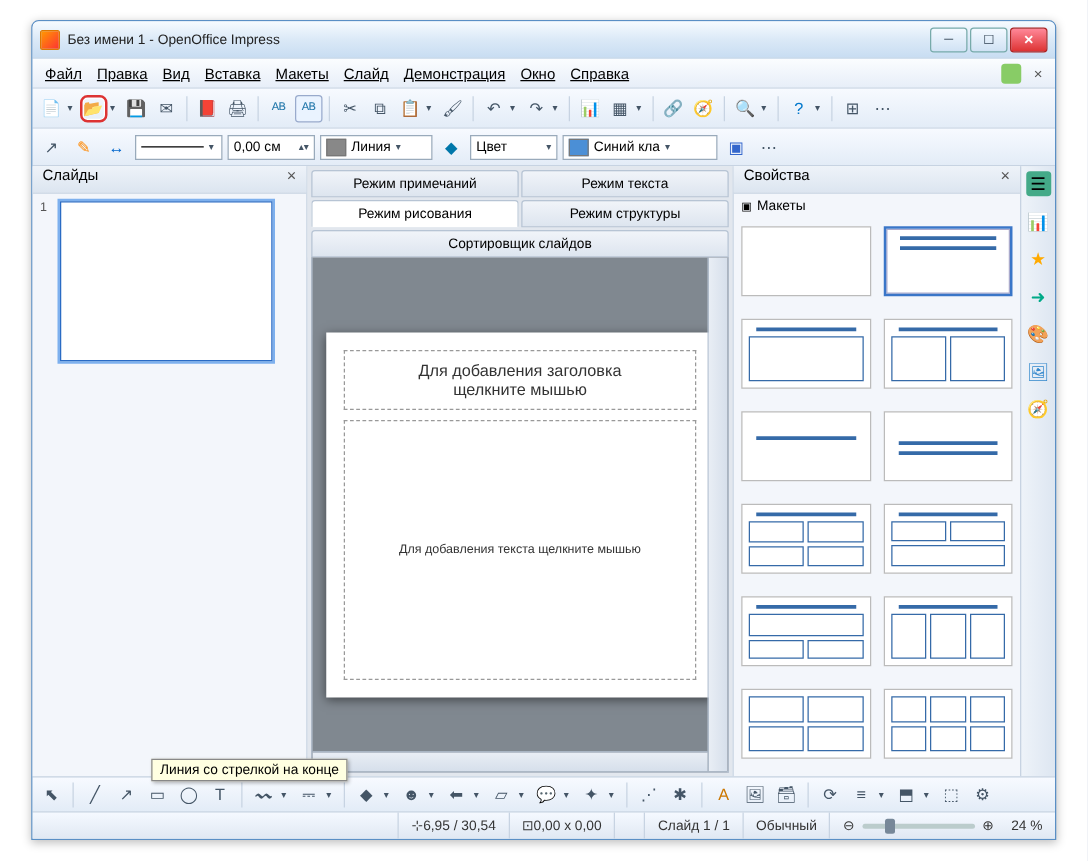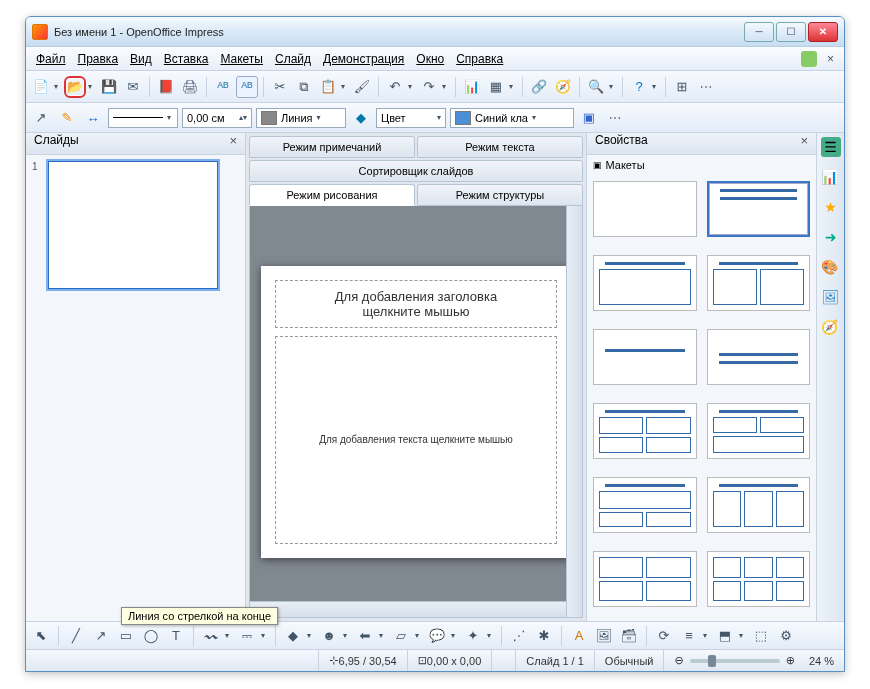--- a/index.html
+++ b/index.html
@@ -190,25 +190,25 @@
         <div class="slide-thumb"></div>
       </div>
     </div>
 
     <div class="center">
       <div class="tabs-row">
         <div class="tab">Режим примечаний</div>
         <div class="tab">Режим текста</div>
       </div>
       <div class="tabs-row row2">
-        <div class="tab" style="flex:2">Сортировщик слайдов</div>
-      </div>
-      <div class="tabs-row row2">
         <div class="tab active">Режим рисования</div>
         <div class="tab">Режим структуры</div>
+      </div>
+      <div class="tabs-row row2">
+        <div class="tab" style="flex:2">Сортировщик слайдов</div>
       </div>
       <div class="editor">
         <div class="slide-canvas">
           <div class="ph-title">
             <span>Для добавления заголовка</span>
             <span>щелкните мышью</span>
           </div>
           <div class="ph-body">
             <span>Для добавления текста щелкните мышью</span>
           </div>

